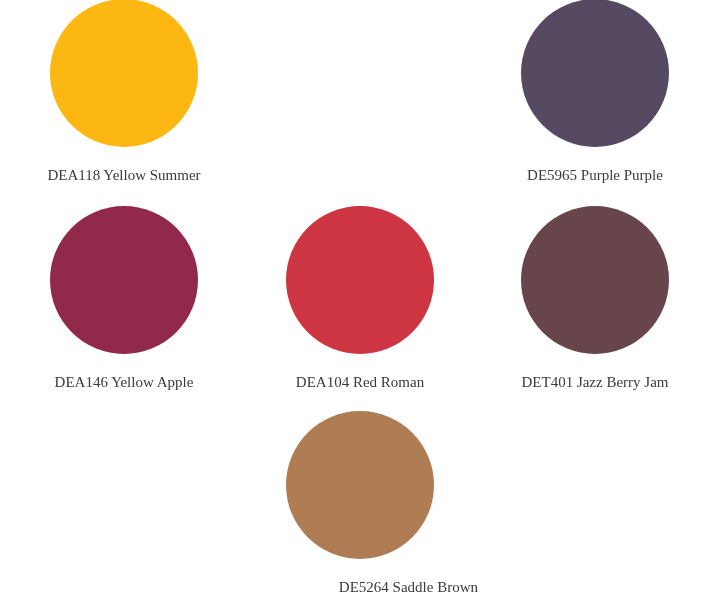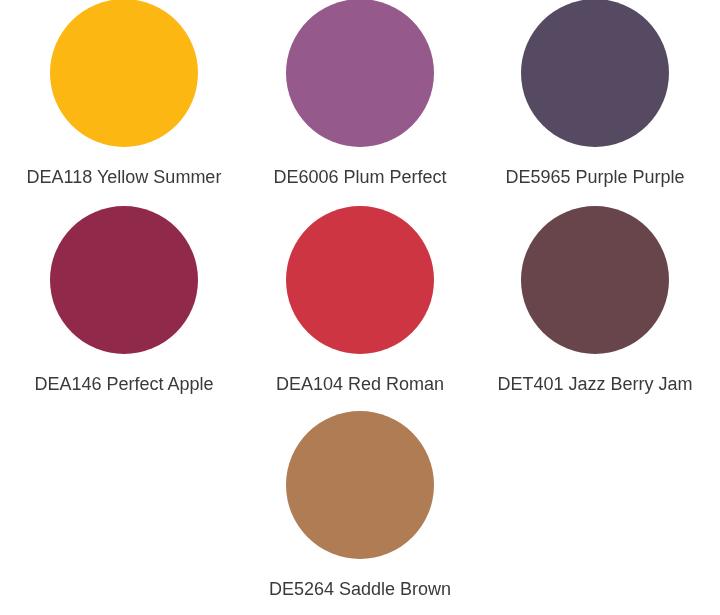--- a/index.html
+++ b/index.html
@@ -28,22 +28,22 @@
     text-align: center;
   }
   .swatch-circle {
     width: 148px;
     height: 148px;
     border-radius: 50%;
     margin: 0 auto;
     display: block;
   }
   .swatch-label {
-    font-family: Liberation Sans, sans-serif;
-    font-size: 18px;
+    font-family: Liberation Serif, serif;
+    font-size: 15px;
     color: #3a3a3a;
     white-space: nowrap;
     text-align: center;
     line-height: 1;
   }
   
   .row1 { top: 0px; }
   .row1 .swatch-circle { margin-top: -1px; }
   .row1 .swatch-label { margin-top: 21px; }
   
@@ -60,43 +60,39 @@
 </head>
 <body style="background-color: rgb(255, 255, 255);">
 
 <div class="palette-grid">
 
   <div class="swatch-cell row1 col1">
     <div class="swatch-circle" style="background-color: rgb(252, 183, 19);"></div>
     <div class="swatch-label" style="color: rgb(58, 58, 58);">DEA118 Yellow Summer</div>
   </div>
 
-  <div class="swatch-cell row1 col2">
-    <div class="swatch-circle" style="background-color: rgb(149, 89, 140);"></div>
-    <div class="swatch-label" style="color: rgb(58, 58, 58);">DE6006 Plum Perfect</div>
-  </div>
 
   <div class="swatch-cell row1 col3">
     <div class="swatch-circle" style="background-color: rgb(86, 74, 99);"></div>
     <div class="swatch-label" style="color: rgb(58, 58, 58);">DE5965 Purple Purple</div>
   </div>
 
   <div class="swatch-cell row2 col1">
     <div class="swatch-circle" style="background-color: rgb(144, 41, 74);"></div>
-    <div class="swatch-label" style="color: rgb(58, 58, 58);">DEA146 Perfect Apple</div>
+    <div class="swatch-label" style="color: rgb(58, 58, 58);">DEA146 Yellow Apple</div>
   </div>
 
   <div class="swatch-cell row2 col2">
     <div class="swatch-circle" style="background-color: rgb(206, 53, 67);"></div>
     <div class="swatch-label" style="color: rgb(58, 58, 58);">DEA104 Red Roman</div>
   </div>
 
   <div class="swatch-cell row2 col3">
     <div class="swatch-circle" style="background-color: rgb(104, 69, 74);"></div>
     <div class="swatch-label" style="color: rgb(58, 58, 58);">DET401 Jazz Berry Jam</div>
   </div>
 
   <div class="swatch-cell row3 col2">
     <div class="swatch-circle" style="background-color: rgb(175, 124, 84);"></div>
-    <div class="swatch-label" style="color: rgb(58, 58, 58);">DE5264 Saddle Brown</div>
+    <div class="swatch-label" style="color: rgb(58, 58, 58); text-align: right;">DE5264 Saddle Brown</div>
   </div>
 
 </div>
 
 </body></html>

